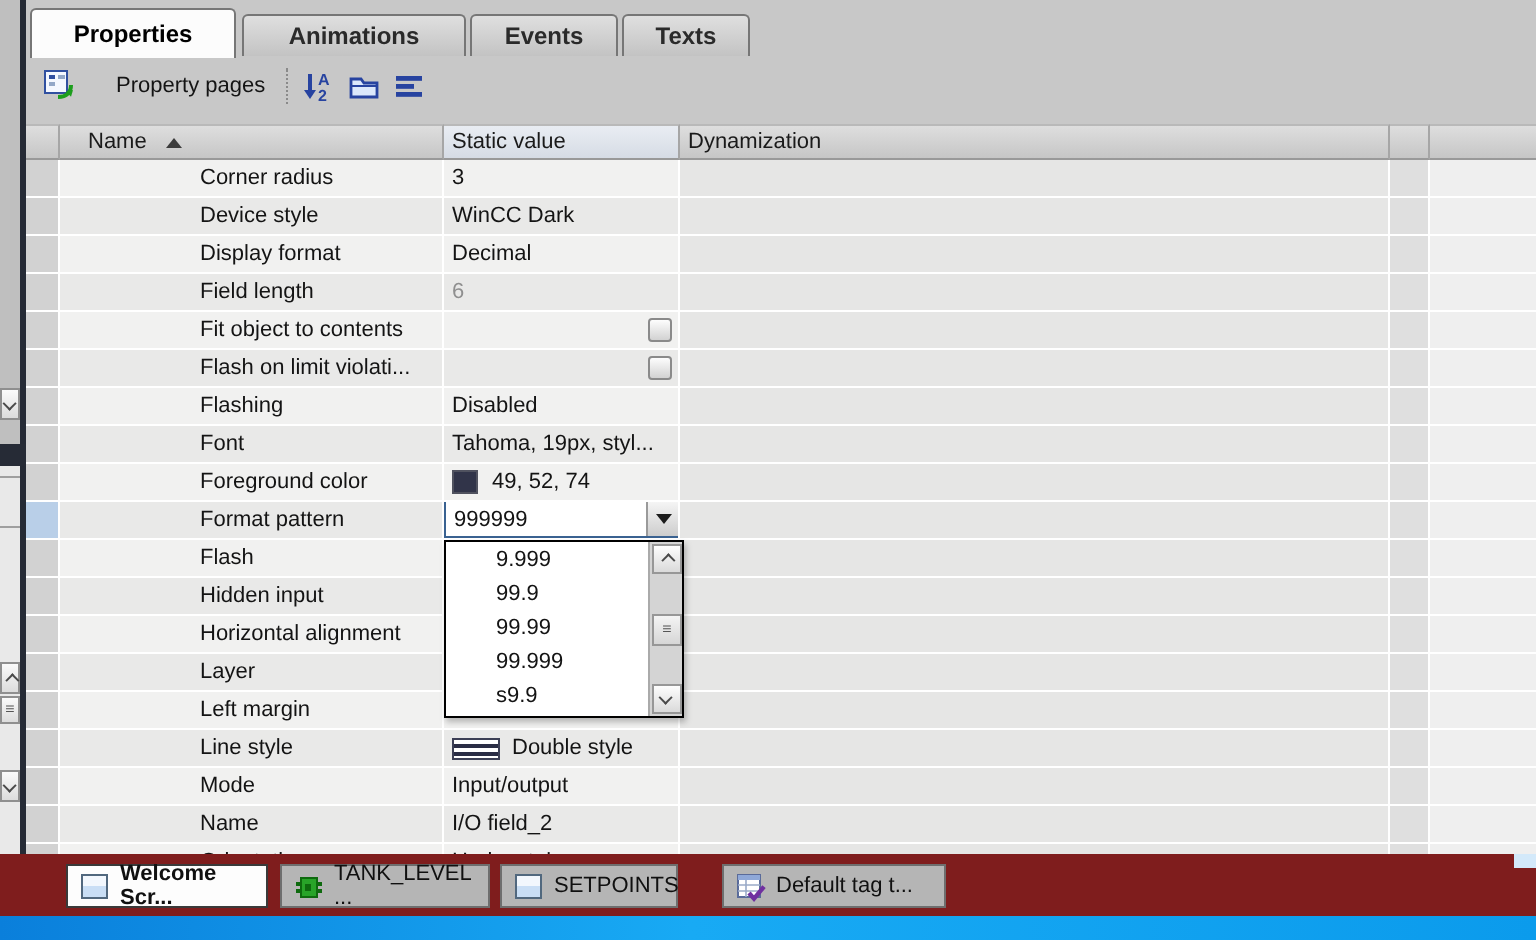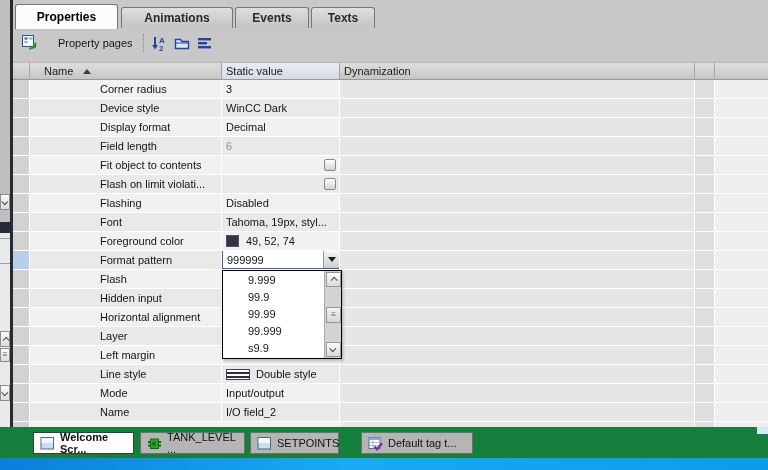--- a/index.html
+++ b/index.html
@@ -69,21 +69,21 @@
   .tri-down { width:0; height:0; border-left:4px solid transparent; border-right:4px solid transparent; border-top:5px solid #1c1c1c; }
 
   .dropdown { position:absolute; left:222px; top:270px; width:120px; height:89px; background:#fff; border:1px solid #000; z-index:10; box-shadow:1px 2px 3px rgba(0,0,0,.25); }
   .dd-items { position:absolute; left:1px; top:1px; bottom:1px; right:17px;margin-left:20px; }
   .dd-item { height:17px; line-height:17px; padding-left:4px; }
   .dd-scroll { position:absolute; top:0; bottom:0; right:0; width:17px; background:#d4d4d4; border-left:1px solid #aaa; }
   .dd-sbtn { position:absolute; left:1px; width:15px; height:15px; background:linear-gradient(#fdfdfd,#dadada); border:1px solid #979797; display:flex; align-items:center; justify-content:center; }
   .dd-thumb { position:absolute; left:1px; top:36px; width:15px; height:16px; background:linear-gradient(#f4f4f4,#d6d6d6); border:1px solid #979797; display:flex; align-items:center; justify-content:center; }
 
   
-  .taskbar { position:absolute; left:0; top:427px; width:768px; height:31px; background:#15803d; z-index:20; }
+  .taskbar { position:absolute; left:0; top:427px; width:768px; height:31px; background:#7f1d1d; z-index:20; }
   .tbtn { position:absolute; top:5px; height:22px; background:#b5b5b5; border:1px solid #6e6e6e; display:flex; align-items:center; gap:5px; padding:0 6px; color:#101010; }
   .tbtn.active { background:#fdfdfd; font-weight:bold; border-color:#3a3a3a; }
   .tbtn:nth-child(1){ left:33px;  width:101px; }
   .tbtn:nth-child(2){ left:140px; width:105px; }
   .tbtn:nth-child(3){ left:250px; width:89px; }
   .tbtn:nth-child(4){ left:361px; width:112px; }
   .tbtn .ico { width:15px; height:15px; flex:0 0 auto; display:flex; }
   .corner-patch { position:absolute; left:757px; top:427px; width:11px; height:7px; background:#d3e9fa; z-index:21; }
 
   .bottom-bar { position:absolute; left:0; top:458px; width:768px; height:12px; background:linear-gradient(90deg,#0a7fdb,#18aaf4 45%,#0b9bec); z-index:20; }

